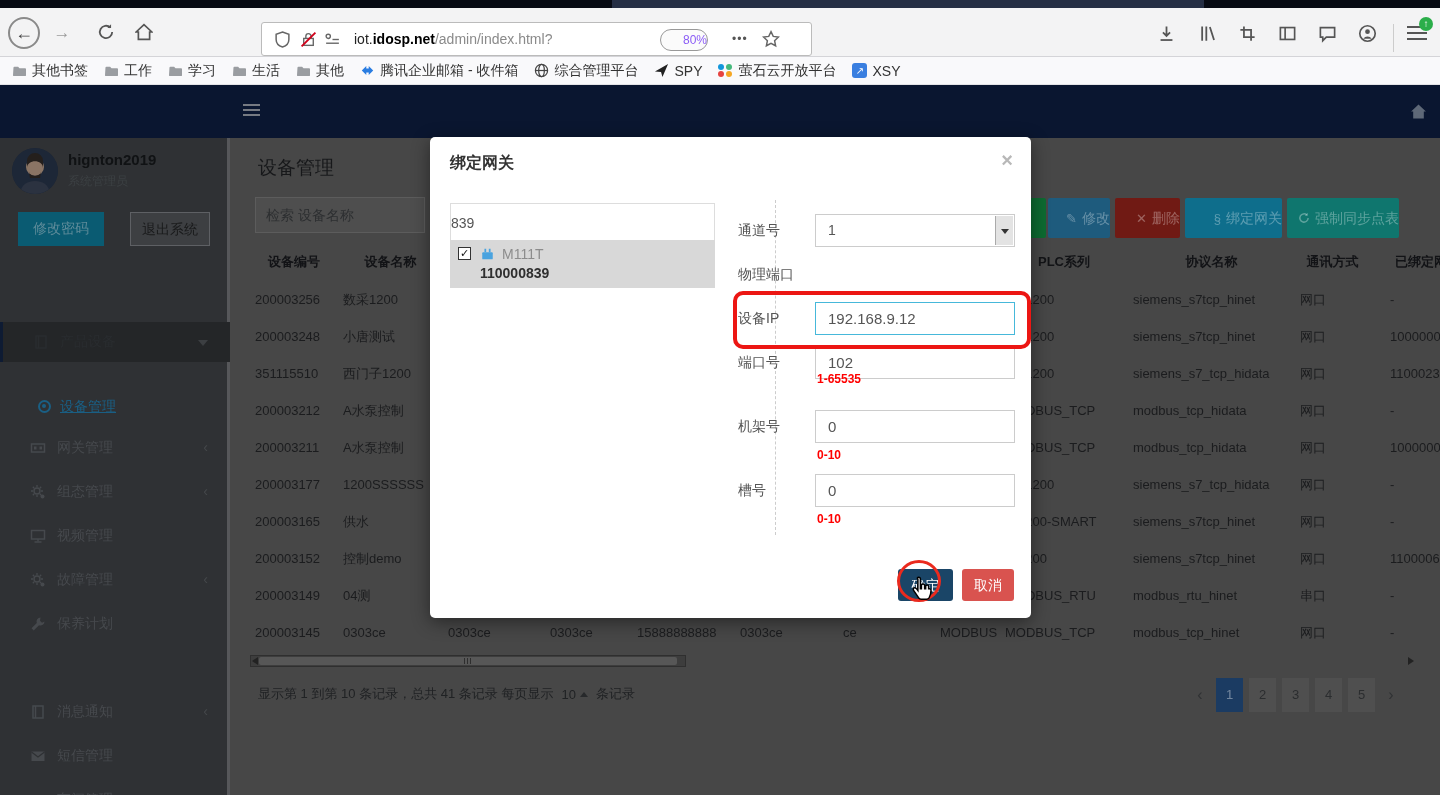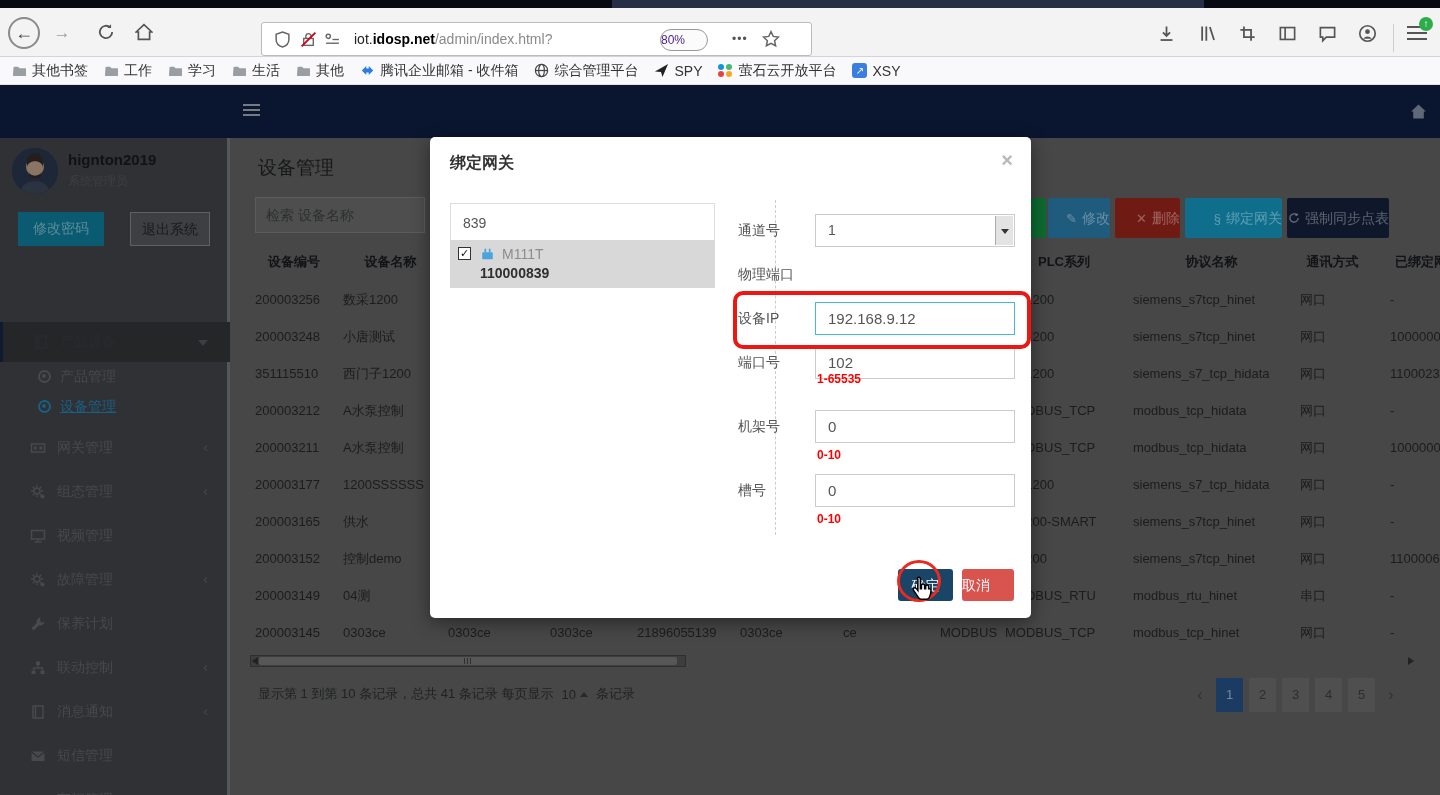--- a/index.html
+++ b/index.html
@@ -12,21 +12,21 @@
   .tabstrip{left:0;top:0;width:1440px;height:8px;background:#070a13}
   .tabstrip .activetab{position:absolute;left:612px;top:0;width:592px;height:8px;background:#252e44}
   .toolbar{left:0;top:8px;width:1440px;height:49px;background:#f3f3f4;border-bottom:1px solid #d4d4d8}
   .navbtn{position:absolute;top:13px;color:#555;font-size:17px;line-height:24px;text-align:center;width:28px;height:28px}
   .backcircle{left:8px;top:9px;width:32px;height:32px;border:2px solid #8a8a8a;border-radius:50%;color:#444;font-size:18px;line-height:28px;text-align:center}
   .urlbar{left:261px;top:14px;width:551px;height:34px;background:#fff;border:1px solid #bbb;border-radius:3px}
   .urlbar .ic{position:absolute;top:8px}
   .urltext{position:absolute;left:92px;top:8px;font-size:14px;color:#222;white-space:nowrap}
   .urltext b{color:#000}
   .urltext .path{color:#8a8a8a}
-  .zoompill{position:absolute;left:398px;top:6px;width:48px;height:22px;border:1px solid #999;border-radius:11px;font-size:12px;color:#4c1d95;text-align:left;line-height:20px;background:#fbfbfb}
+  .zoompill{position:absolute;left:398px;top:6px;width:48px;height:22px;border:1px solid #999;border-radius:11px;font-size:12px;color:#8b5cf6;text-align:right;line-height:20px;background:#fbfbfb}
   .urldots{position:absolute;left:470px;top:9px;color:#555;font-size:12px;letter-spacing:1px}
   .searchbox{left:827px;top:14px;width:228px;height:34px;background:#fff;border:1px solid #bbb;border-radius:3px}
   .searchbox .ph{position:absolute;left:38px;top:7px;color:#9a9a9a;font-size:15px}
   .tb-ic{position:absolute;top:16px;width:20px;height:20px;color:#555}
   .tbdivider{left:1393px;top:16px;width:1px;height:28px;background:#ccc}
   .hamb{left:1407px;top:18px;width:20px;height:16px}
   .hamb i{display:block;height:2px;background:#555;margin-bottom:4px}
   .badge{left:1419px;top:9px;width:14px;height:14px;border-radius:50%;background:#2bae4a;color:#fff;font-size:10px;line-height:14px;text-align:center;font-weight:bold}
   .bookmarks{left:0;top:57px;width:1440px;height:28px;background:#f9f9fb;display:flex;align-items:center;padding-left:12px;gap:16px;border-bottom:1px solid #e3e3e6}
   .bm{display:flex;align-items:center;gap:5px;color:#333;font-size:14px;white-space:nowrap}
@@ -61,21 +61,21 @@
 
   .content-title{left:258px;top:155px;font-size:19px;color:#17181a}
   .tbl-search{left:255px;top:197px;width:170px;height:36px;background:#4e4e4e;border:1px solid #5c5c5c;color:#2d2f31;font-size:14px;padding-left:10px}
   .tbl-search::placeholder{color:#2d2f31}
   .cbtn{position:absolute;top:198px;height:40px;color:rgba(255,255,255,0.32);font-size:14px;text-align:right;line-height:40px;border-radius:2px;white-space:nowrap}
   .cbtn .bic{margin-right:5px;font-size:13px}
   .addsliver{left:960px;width:86px;background:#0d6b31}
   .b-edit{left:1048px;width:62px;background:#1e5b7d}
   .b-del{left:1115px;width:65px;background:#701a14}
   .b-bind{left:1185px;width:97px;background:#0e6e8c}
-  .b-sync{left:1287px;width:102px;background:#0f172a}
+  .b-sync{left:1287px;width:112px;background:#0f766e}
 
   .tablewrap{left:230px;top:243px;width:1210px;height:412px;overflow:hidden}
   table{position:absolute;left:20px;top:0;width:1235px;border-collapse:collapse;table-layout:fixed}
   th{height:38px;font-size:13px;color:#121316;text-align:center;white-space:nowrap;overflow:hidden}
   td{height:37px;font-size:13px;color:#1b1c1e;text-align:left;padding-left:5px;white-space:nowrap;overflow:hidden}
   td:last-child{padding-left:20px}
 
   .hscroll{left:250px;top:655px;width:436px;height:12px;background:#3d3d3d;border:1px solid #2f2f2f}
   .hthumb{position:absolute;left:8px;top:1px;width:418px;height:8px;background:#575757;border-radius:2px}
   .grip{position:absolute;left:205px;top:1px;width:10px;height:6px;display:flex;gap:2px}
@@ -89,36 +89,36 @@
   .tri-up{width:0;height:0;border-left:4px solid transparent;border-right:4px solid transparent;border-bottom:5px solid #27292b;display:inline-block}
   .pages{left:1190px;top:678px;display:flex;gap:6px;align-items:center}
   .pg{width:27px;height:34px;text-align:center;line-height:34px;font-size:13px;color:#2b2d2f;background:#4f4f4f}
   .pg.activepg{background:#1b3b62;color:rgba(255,255,255,0.38)}
   .pgnav{width:20px;text-align:center;color:#303234;font-size:16px;background:none}
 
   
   .modal{left:430px;top:137px;width:601px;height:481px;background:#fff;border-radius:5px;box-shadow:0 4px 18px rgba(0,0,0,.45)}
   .m-title{position:absolute;left:20px;top:16px;font-size:16px;font-weight:bold;color:#333}
   .m-close{position:absolute;right:18px;top:12px;font-size:20px;color:#b8b8b8;font-weight:bold}
-  .m-gwsearch{position:absolute;left:20px;top:66px;width:265px;height:40px;border:1px solid #ddd;color:#555;font-size:14px;padding-left:12px}
+  .m-gwsearch{position:absolute;left:20px;top:66px;width:265px;height:40px;border:1px solid #ddd;color:#555;font-size:14px;}
   .m-item{position:absolute;left:20px;top:103px;width:265px;height:48px;background:#d8d8d8}
   .m-check{position:absolute;left:8px;top:7px;width:13px;height:13px;border:1.5px solid #333;background:#fff;font-size:11px;line-height:11px;text-align:center;color:#111;font-weight:bold}
   .m-gwname{position:absolute;left:52px;top:6px;color:#8c8c8c;font-size:14px}
   .m-gwid{position:absolute;left:30px;top:25px;color:#2f2f2f;font-size:14px;font-weight:bold}
   .m-divider{position:absolute;left:345px;top:63px;height:335px;border-left:1px dashed #ccc}
   .m-label{position:absolute;left:308px;font-size:14px;color:#555;width:78px}
   .m-ctl{position:absolute;left:385px;width:200px;height:33px;border:1px solid #ccc;background:#fff;font-size:14px;color:#555}
   .m-ctl .val{position:absolute;left:12px;top:7px}
   .m-dd{position:absolute;right:1px;top:1px;bottom:1px;width:18px;background:#e3e3e3;border-left:1px solid #aaa}
   .m-dd::after{content:"";position:absolute;left:5px;top:13px;border-left:4px solid transparent;border-right:4px solid transparent;border-top:5px solid #333}
   .m-input{position:absolute;left:385px;width:200px;height:33px;border:1px solid #ccc;background:#fff;font-size:15px;color:#555;padding-left:12px;font-family:"Liberation Sans","DejaVu Sans",sans-serif}
   .m-input.focus{border:1px solid #46b8da}
   .m-hint{position:absolute;left:387px;color:#f00;font-size:12px;font-weight:bold}
   .m-ok{position:absolute;left:468px;top:432px;width:55px;height:32px;background:#1a4567;color:#fff;font-size:14px;text-align:center;line-height:32px;border-radius:3px}
-  .m-cancel{position:absolute;left:532px;top:432px;width:52px;height:32px;background:#d9534f;color:#fff;font-size:14px;text-align:left;line-height:32px;border-radius:3px}
+  .m-cancel{position:absolute;left:532px;top:432px;width:52px;height:32px;background:#d9534f;color:#fff;font-size:14px;text-align:center;line-height:32px;border-radius:3px}
 
   .anno-box{left:733px;top:291px;width:298px;height:58px;border:4px solid #ec1613;border-radius:10px;z-index:30}
   .anno-circle{left:897px;top:560px;width:44px;height:42px;border:3px solid #ea2a1e;border-radius:50%;z-index:31}
   .cursor{left:908px;top:575px;width:28px;height:32px;z-index:32}
 </style>
 </head>
 <body>
 
 <div class="stage">
 
@@ -316,24 +316,20 @@
     <div class="sbtn lo">退出系统</div>
 
     <div class="mi active" style="top:184px">
       <span class="mic"><svg width="16" height="16" viewBox="0 0 16 16">
             <path d="M3 2h10v12H3z" fill="none" stroke="currentColor" stroke-width="1.5"></path>
             <line x1="5.5" y1="2" x2="5.5" y2="14" stroke="currentColor" stroke-width="1.5"></line>
           </svg></span>
       <span class="lbl">产品设备</span>
       <span class="chev"><span class="tri-down"></span></span>
     </div>
-    <div class="mi sub" style="top:224px">
-      <span class="mic dotc"></span>
-      <span class="lbl">产品管理</span>
-    </div>
     <div class="mi sub subactive" style="top:254px">
       <span class="mic dotc" style="color:#1a5f84"></span>
       <span class="lbl">设备管理</span>
     </div>
     <div class="mi" style="top:288px;height:44px">
       <span class="mic" style="top:14px"><svg width="16" height="16" viewBox="0 0 16 16">
             <rect x="1.5" y="4" width="13" height="8" fill="none" stroke="currentColor" stroke-width="1.5"></rect>
             <rect x="4" y="6.5" width="2.5" height="3" fill="currentColor"></rect>
             <rect x="9.5" y="6.5" width="2.5" height="3" fill="currentColor"></rect>
           </svg></span>
@@ -364,30 +360,20 @@
             <circle cx="12.5" cy="12.5" r="2" fill="currentColor"></circle>
           </svg></span>
       <span class="lbl" style="top:13px">故障管理</span>
       <span class="chev" style="top:13px">‹</span>
     </div>
     <div class="mi" style="top:464px;height:44px">
       <span class="mic" style="top:14px"><svg width="16" height="16" viewBox="0 0 16 16">
             <path d="M10.5 1.5a4 4 0 0 0-3.7 5.5L1.5 12.3l2.2 2.2 5.3-5.3a4 4 0 0 0 5.5-3.7l-2.5 1.2-2-2z" fill="currentColor"></path>
           </svg></span>
       <span class="lbl" style="top:13px">保养计划</span>
-    </div>
-    <div class="mi" style="top:508px;height:44px">
-      <span class="mic" style="top:14px"><svg width="16" height="16" viewBox="0 0 16 16">
-            <rect x="6" y="1.5" width="4" height="3.5" fill="currentColor"></rect>
-            <rect x="1.5" y="10.5" width="4" height="3.5" fill="currentColor"></rect>
-            <rect x="10.5" y="10.5" width="4" height="3.5" fill="currentColor"></rect>
-            <path d="M8 5v3M8 8H3.5v2.5M8 8h4.5v2.5" fill="none" stroke="currentColor" stroke-width="1.3"></path>
-          </svg></span>
-      <span class="lbl" style="top:13px">联动控制</span>
-      <span class="chev" style="top:13px">‹</span>
     </div>
     <div class="mi" style="top:552px;height:44px">
       <span class="mic" style="top:14px"><svg width="16" height="16" viewBox="0 0 16 16">
             <path d="M3 2h10v12H3z" fill="none" stroke="currentColor" stroke-width="1.5"></path>
             <line x1="5.5" y1="2" x2="5.5" y2="14" stroke="currentColor" stroke-width="1.5"></line>
           </svg></span>
       <span class="lbl" style="top:13px">消息通知</span>
       <span class="chev" style="top:13px">‹</span>
     </div>
     <div class="mi" style="top:596px;height:44px">
@@ -576,21 +562,21 @@
             <td>MODBUS_RTU</td>
             <td>modbus_rtu_hinet</td>
             <td>串口</td>
             <td>-</td>
           </tr>
           <tr>
             <td>200003145</td>
             <td>0303ce</td>
             <td>0303ce</td>
             <td>0303ce</td>
-            <td>21896055139</td>
+            <td>15888888888</td>
             <td>0303ce</td>
             <td>ce</td>
             <td>MODBUS</td>
             <td>MODBUS_TCP</td>
             <td>modbus_tcp_hinet</td>
             <td>网口</td>
             <td>-</td>
           </tr>
         </tbody>
     </table>

